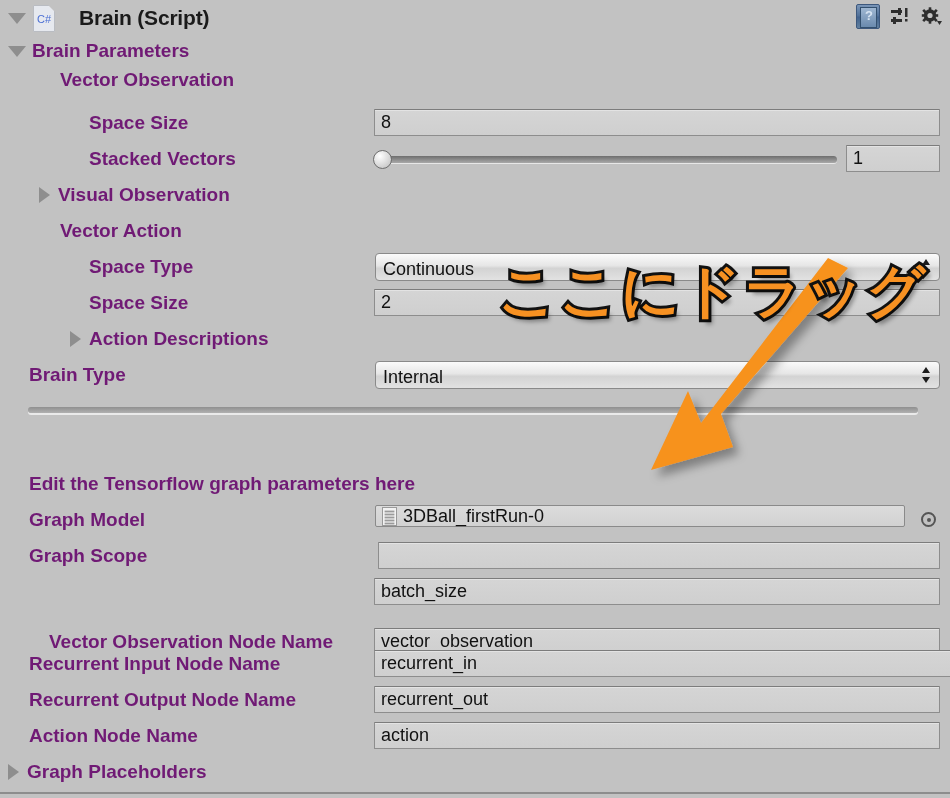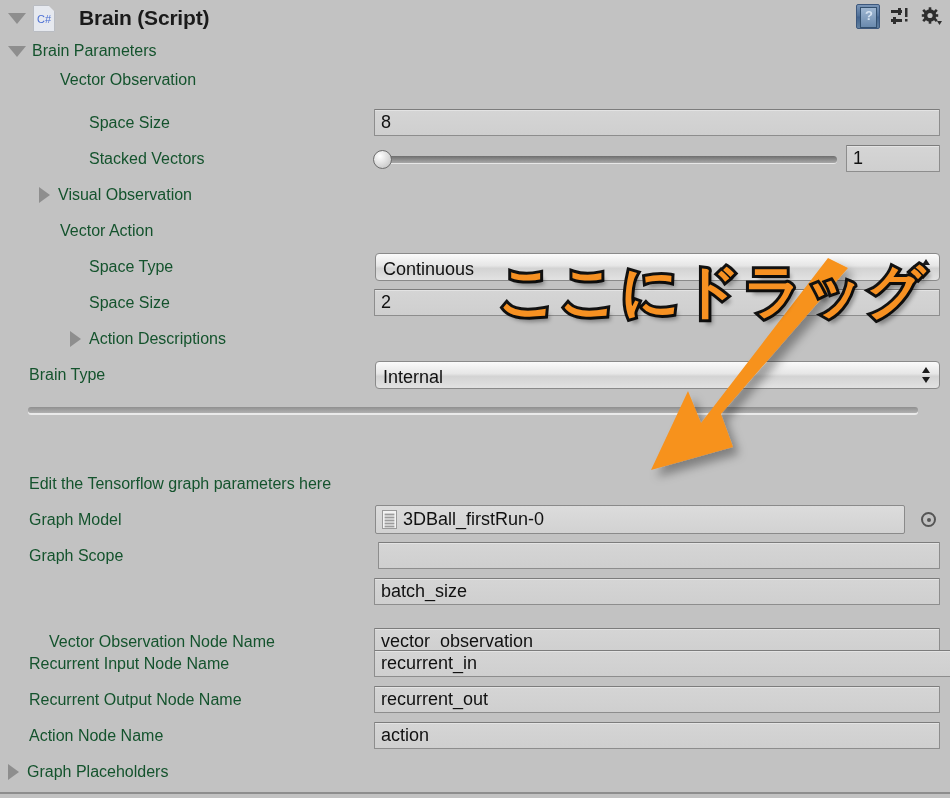--- a/index.html
+++ b/index.html
@@ -81,22 +81,23 @@
   }
   .icon-preset { width: 22px; height: 22px; position: relative; }
   .icon-gear { width: 22px; height: 22px; position: relative; }
 
   
   .row {
     position: absolute; left: 0; width: 950px; height: 36px;
     display: flex; align-items: center;
   }
   .label {
-    font-size: 16px; color: #14532d; white-space: nowrap;
-    font-family: "Liberation Sans", sans-serif;
+    font-size: 19px; color: #701a75; white-space: nowrap;
+    font-family: "Liberation Sans", sans-serif;
+    font-weight: bold;
   }
 
   .field {
     position: absolute;
     height: 27px;
     background: linear-gradient(180deg,#d5d5d5,#cfcfcf);
     border: 1px solid #8d8d8d;
     border-top-color: #7c7c7c;
     border-radius: 1px;
     display: flex; align-items: center;
@@ -161,21 +162,21 @@
     border-radius: 3px;
     box-shadow: 0 2px 0 rgba(255,255,255,0.65);
   }
   .bottom-line {
     position: absolute; left: 0; width: 950px; height: 2px;
     background: #8d8d8d;
   }
 
   
   .objfield {
-    position: absolute; height: 29px;
+    position: absolute; height: 22px;
     background: linear-gradient(180deg,#dcdcdc,#d2d2d2);
     border: 1px solid #8a8a8a;
     border-radius: 2px;
     display: flex; align-items: center; padding-left: 6px;
     font-size: 18px; color: #111;
     font-family: "Liberation Sans", sans-serif;
   }
   .doc-icon {
     width: 15px; height: 19px; margin-right: 6px;
     background: #f2f2f2; border: 1px solid #9a9a9a;

